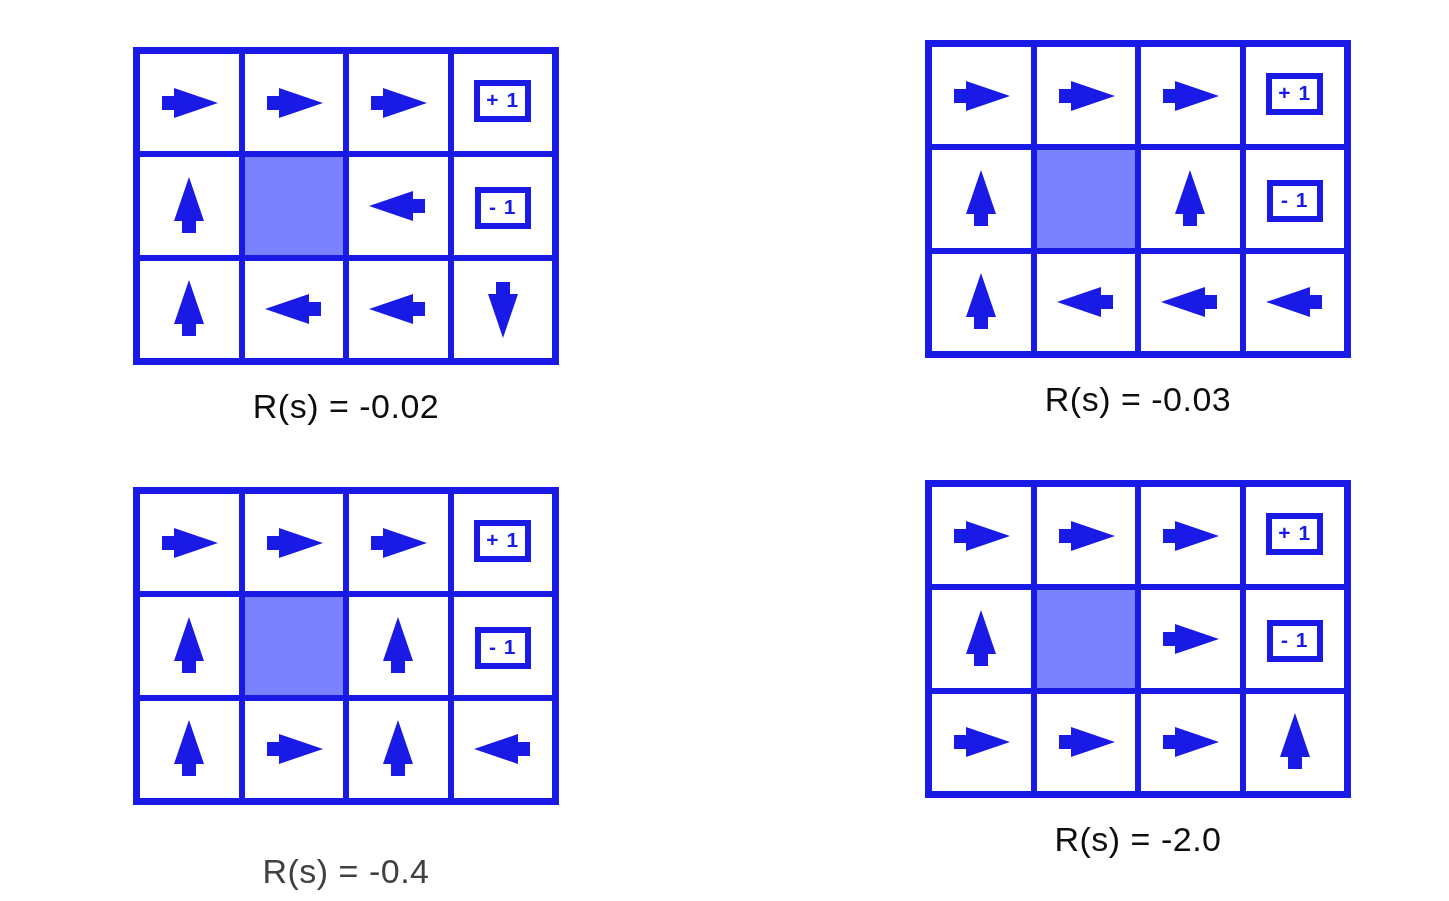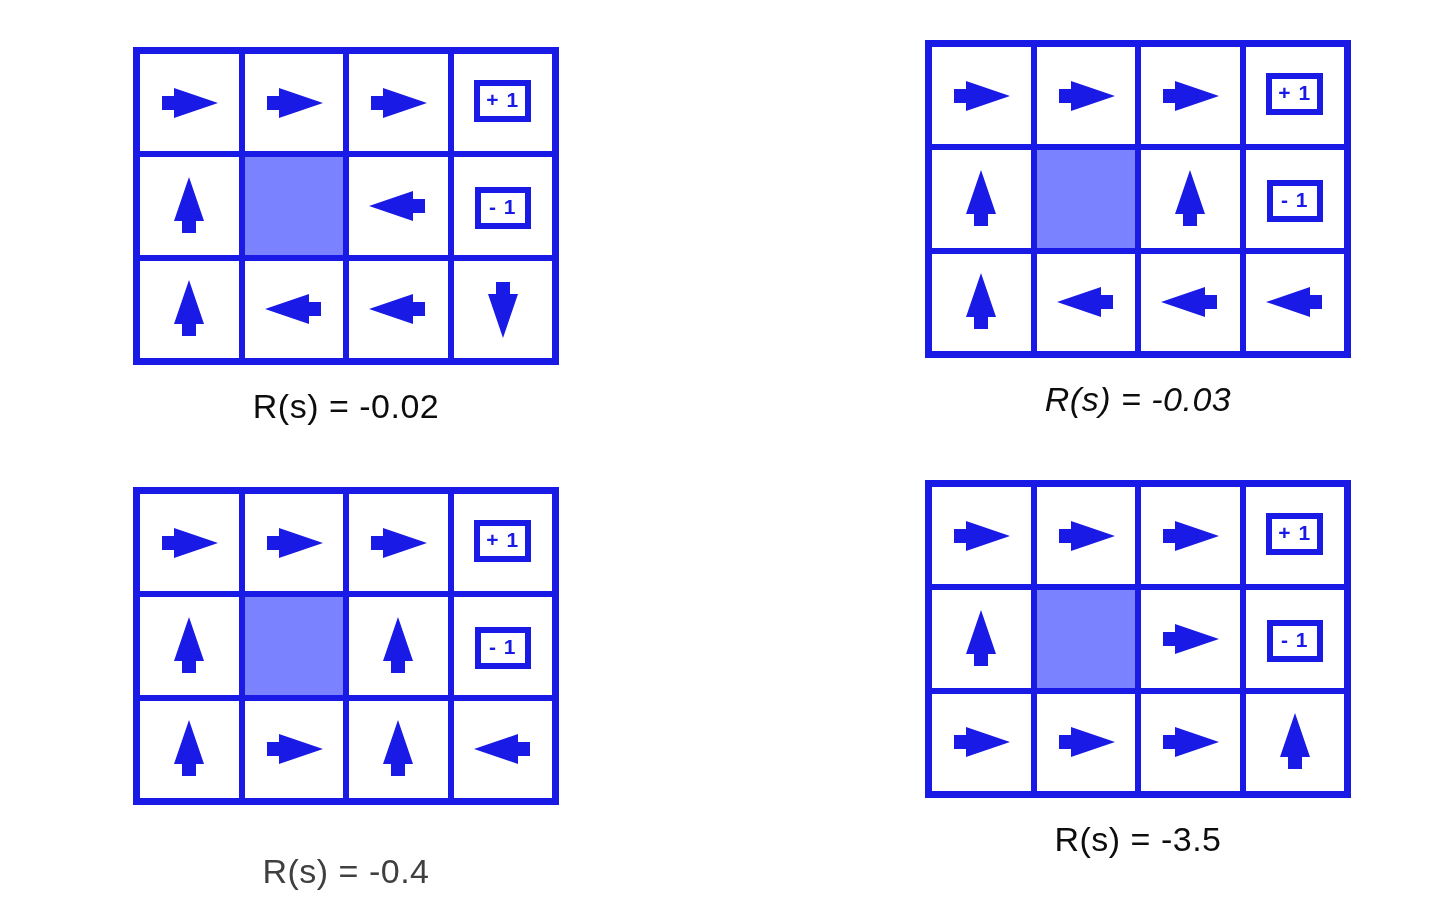--- a/index.html
+++ b/index.html
@@ -262,21 +262,21 @@
           </span>
         </div>
         <div class="cell" style="--line: #1A1AE6; --wall: #7B82FF;">
           <span class="arrow arrow-left">
             <svg class="arrow-svg" viewBox="0 0 70 70">
               <path d="M 8 28 L 20 28 L 20 20 L 64 35 L 20 50 L 20 42 L 8 42 Z"></path>
             </svg>
           </span>
         </div>
       </div>
-      <div class="panel-label" style="color: rgb(13, 13, 13); font-style: italic;">R(s) = -0.03</div>
+      <div class="panel-label" style="color: rgb(13, 13, 13);">R(s) = -0.03</div>
     </div>
     <div class="panel panel-2">
       <div class="grid" style="--line: #1A1AE6; --wall: #7B82FF;">
         <div class="cell" style="--line: #1A1AE6; --wall: #7B82FF;">
           <span class="arrow arrow-right">
             <svg class="arrow-svg" viewBox="0 0 70 70">
               <path d="M 8 28 L 20 28 L 20 20 L 64 35 L 20 50 L 20 42 L 8 42 Z"></path>
             </svg>
           </span>
         </div>
@@ -420,15 +420,15 @@
           </span>
         </div>
         <div class="cell" style="--line: #1A1AE6; --wall: #7B82FF;">
           <span class="arrow arrow-up">
             <svg class="arrow-svg" viewBox="0 0 70 70">
               <path d="M 8 28 L 20 28 L 20 20 L 64 35 L 20 50 L 20 42 L 8 42 Z"></path>
             </svg>
           </span>
         </div>
       </div>
-      <div class="panel-label" style="color: rgb(13, 13, 13);">R(s) = -3.5</div>
+      <div class="panel-label" style="color: rgb(13, 13, 13);">R(s) = -2.0</div>
     </div>
   </div>
 
 </body></html>

